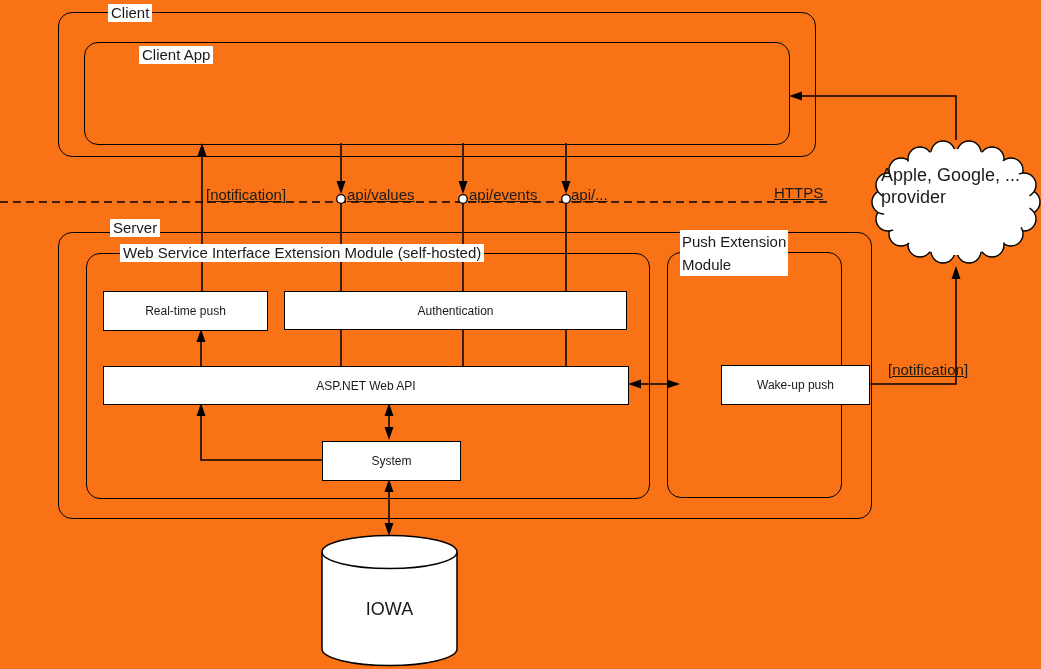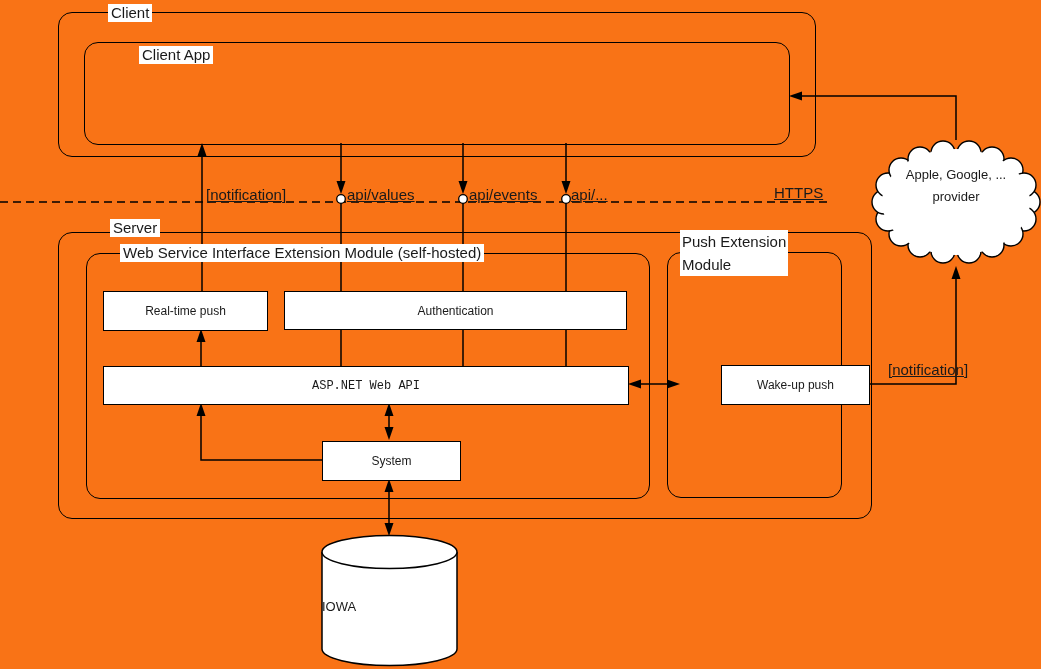--- a/index.html
+++ b/index.html
@@ -57,31 +57,31 @@
     line-height: 17px;
     white-space: nowrap;
     z-index: 3;
     background: transparent;
     text-decoration: underline;
   }
   .cloud-label {
     position: absolute;
     left: 881px; top: 164px;
     width: 150px;
-    text-align: center;
-    font-size: 13px;
+    font-size: 18px;
     line-height: 22px;
     z-index: 3;
   }
   .cloud-label span { display: block; }
   .db-label {
     position: absolute;
     left: 322px; top: 599px;
     width: 135px;
-    font-size: 13px;
+    text-align: center;
+    font-size: 18px;
     z-index: 2;
   }
 </style>
 </head>
 <body>
 
 <div class="stage">
 
   <svg class="wires" width="1041" height="669" viewBox="0 0 1041 669">
 
@@ -181,21 +181,21 @@
   <div class="frame-label" style="left:139px; top:34px;margin-top:12px;">Client App</div>
   <div class="frame-label" style="left:110px; top:219px;">Server</div>
   <div class="frame-label" style="left:120px; top:244px;">Web Service Interface Extension Module (self-hosted)</div>
   <div class="frame-label two-line" style="left:680px; top:230px;">
     <span>Push Extension</span>
     <span>Module</span>
   </div>
 
   <div class="box" style="left:103px; top:291px; width:163px; height:38px;">Real-time push</div>
   <div class="box" style="left:284px; top:291px; width:341px; height:37px;">Authentication</div>
-  <div class="box" style="left:103px; top:366px; width:524px; height:37px;font-family:Liberation Mono, monospace;">ASP.NET Web API</div>
+  <div class="box" style="left:103px; top:366px; width:524px; height:37px;">ASP.NET Web API</div>
   <div class="box" style="left:721px; top:365px; width:147px; height:38px;">Wake-up push</div>
   <div class="box" style="left:322px; top:441px; width:137px; height:38px;">System</div>
 
   <div class="free-label" style="left:206px; top:186px;">[notification]</div>
   <div class="free-label" style="left:347px; top:186px;">api/values</div>
   <div class="free-label" style="left:469px; top:186px;">api/events</div>
   <div class="free-label" style="left:571px; top:186px;">api/...</div>
   <div class="free-label" style="left:774px; top:184px;">HTTPS</div>
   <div class="free-label" style="left:888px; top:361px;">[notification]</div>
 

